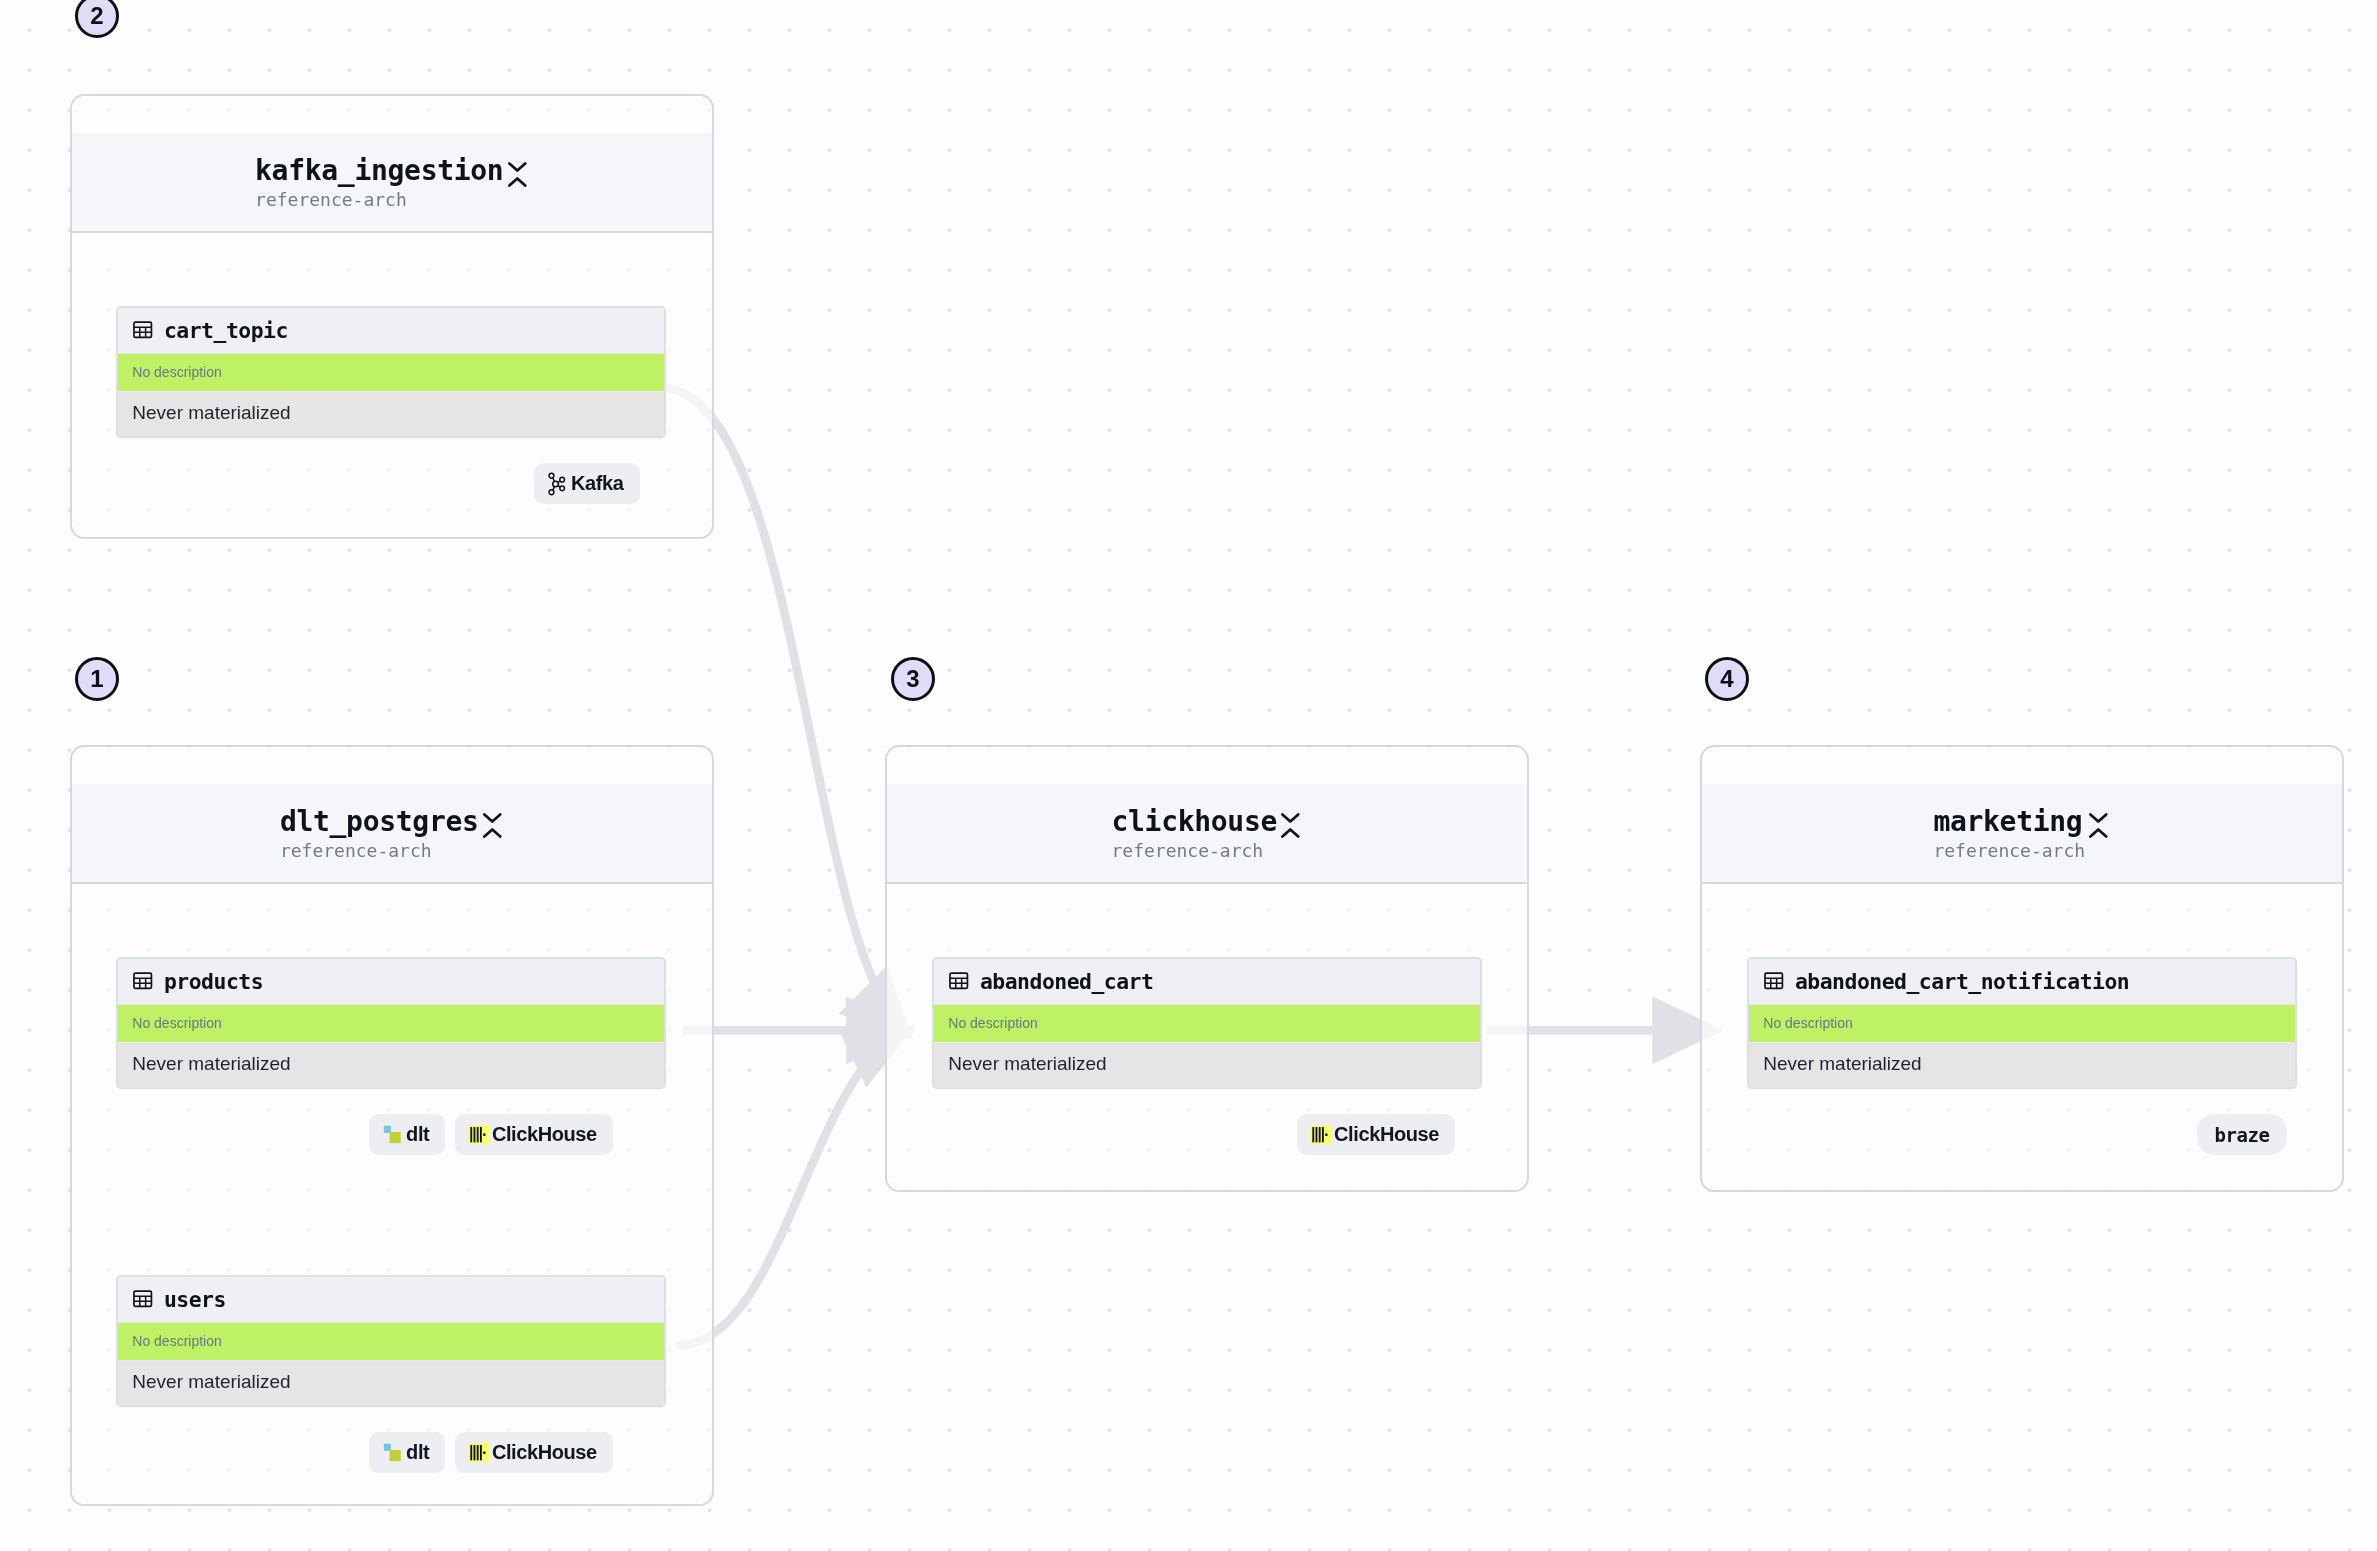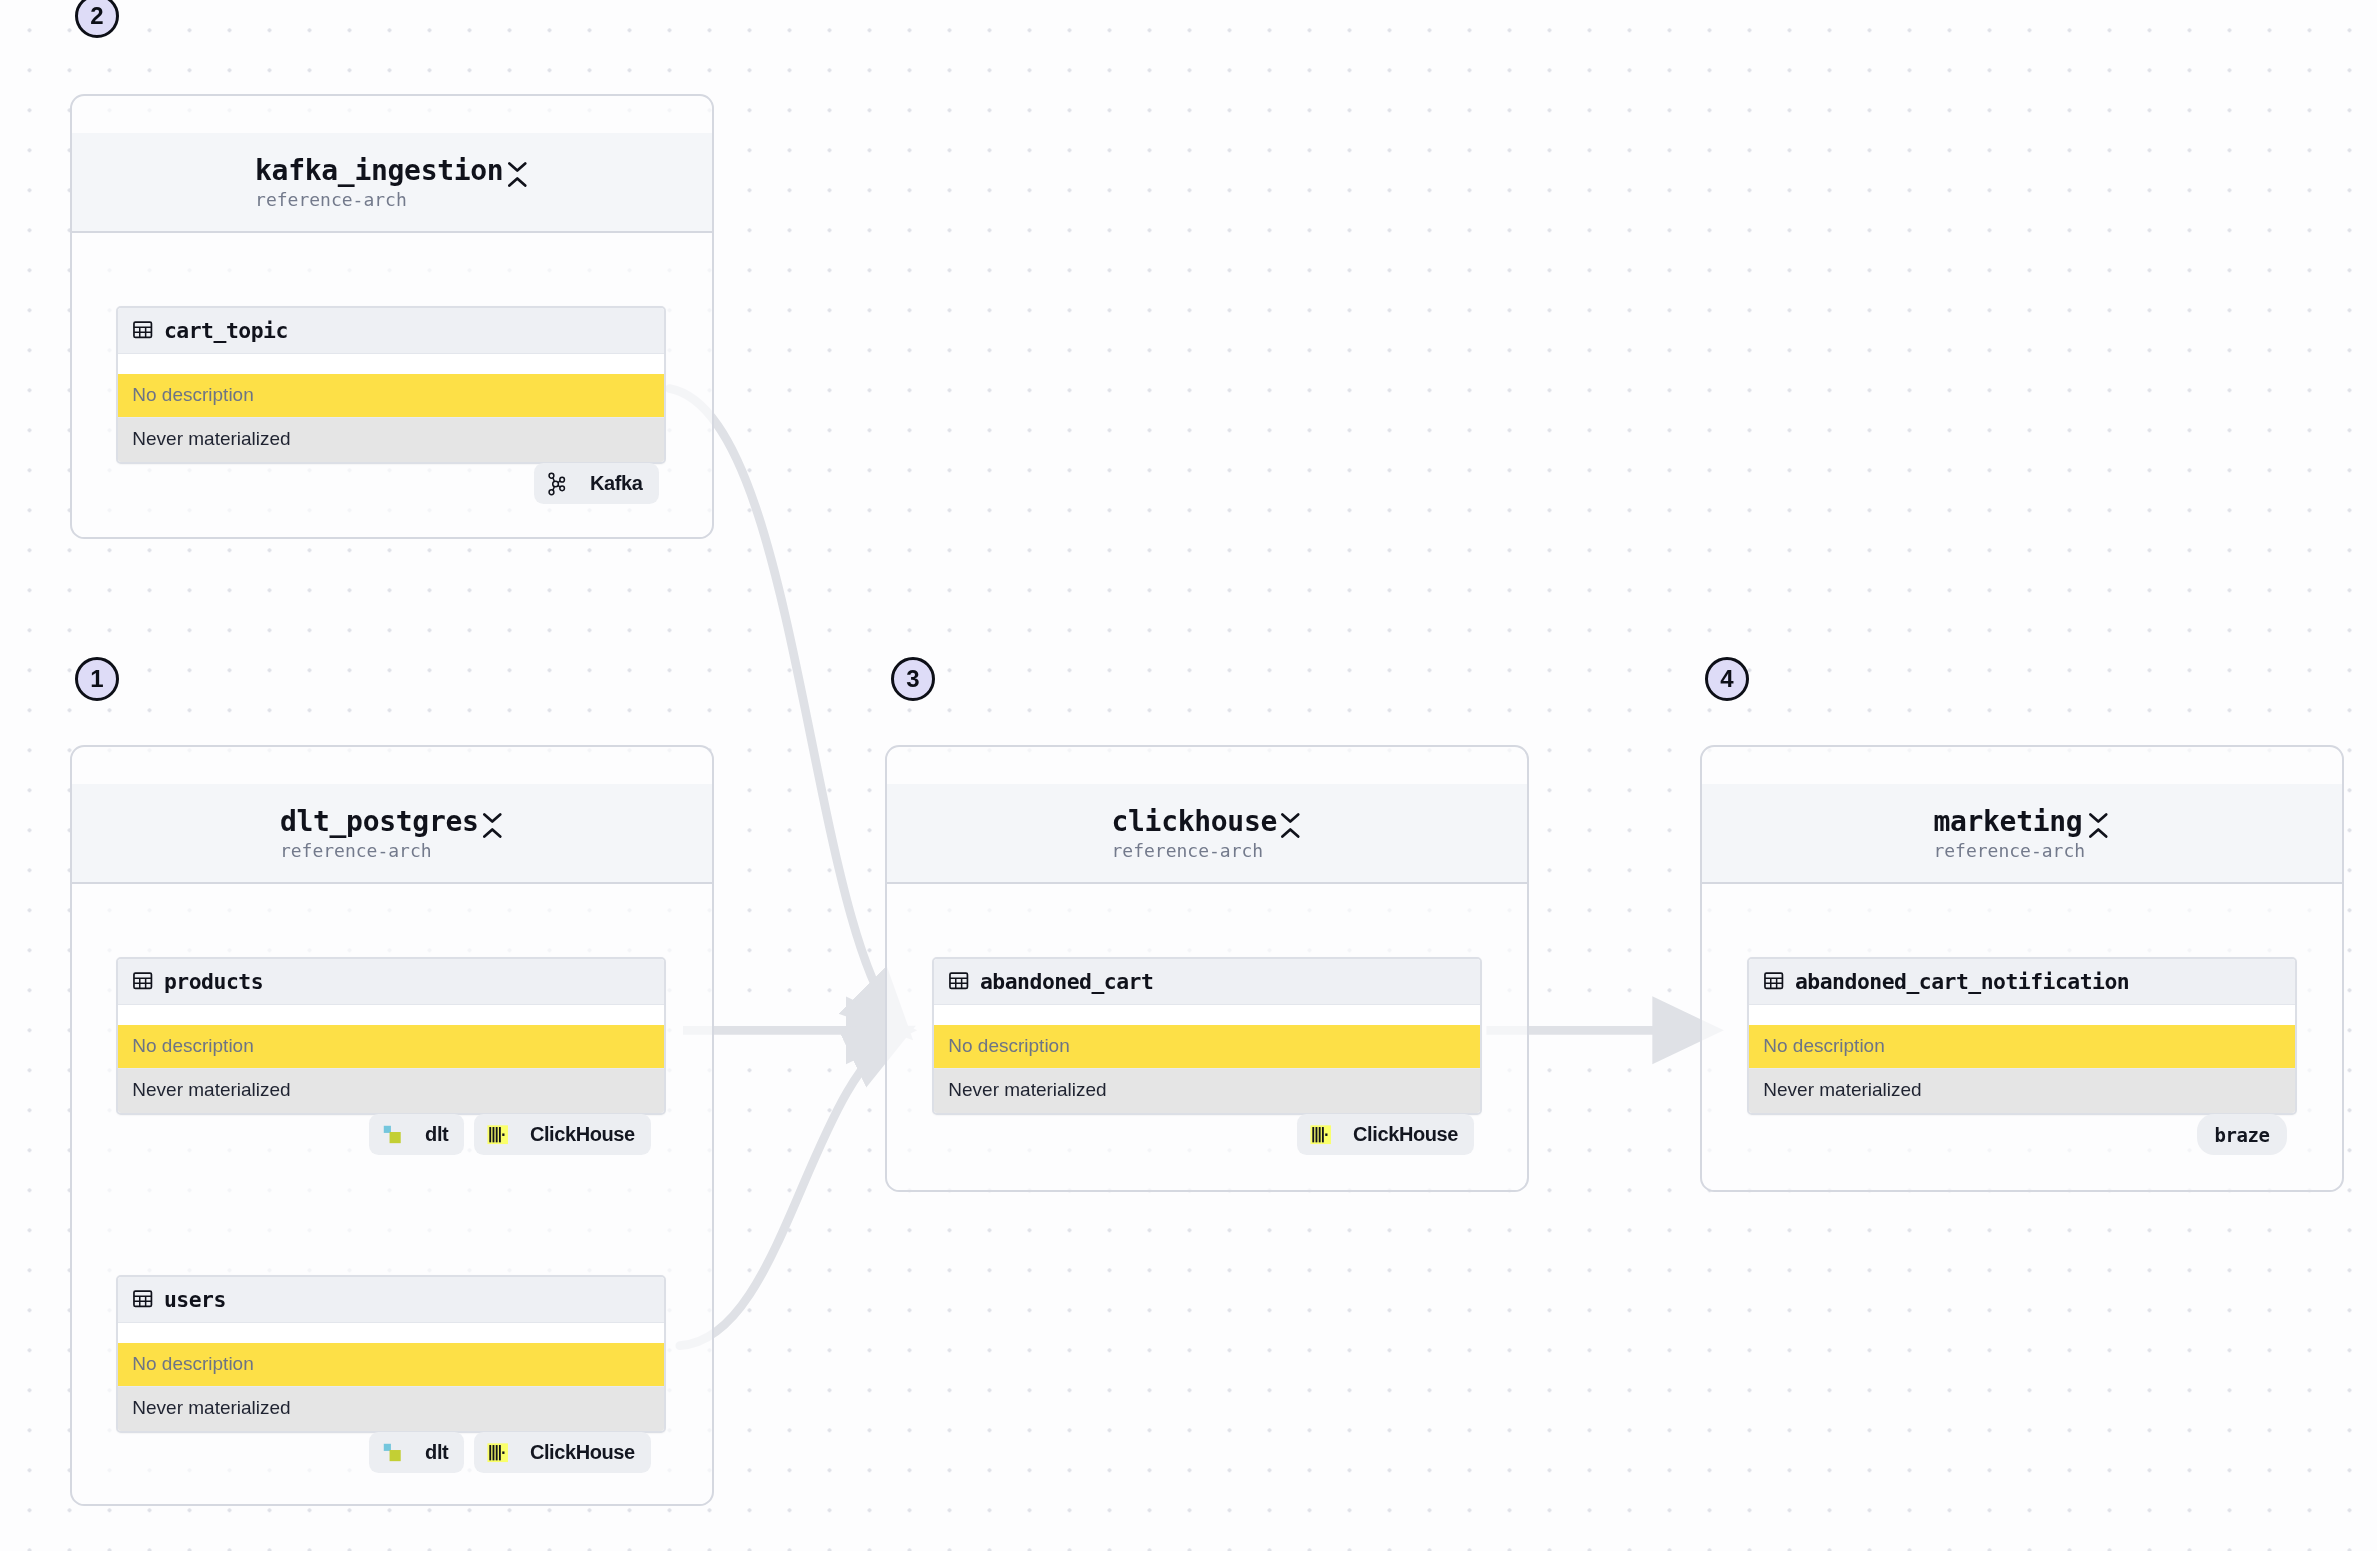--- a/index.html
+++ b/index.html
@@ -121,46 +121,45 @@
   }
   .tn-title {
     font-family: "DejaVu Sans Mono", "Liberation Mono", monospace;
     font-size: 21.4px;
     font-weight: 700;
     color: #10121b;
     letter-spacing: -0.5px;
     white-space: nowrap;
   }
   .tn-desc {
-    background: #fde047;
+    background: #bef264;
     padding: 10.3px 14.3px 11px 14.3px;
-    font-size: 19px;
+    font-size: 14px;
     color: #6d7486;
     border-bottom: 1.2px solid #e7eaf0;
-    margin-top: 20px;
   }
   .tn-mat {
     background: #e5e5e5;
     padding: 10.3px 14.3px 12px 14.3px;
     font-size: 19px;
     color: #1f2331;
   }
 
   
   .badge-row {
     position: absolute;
     display: flex;
     align-items: center;
     gap: 9.5px;
     z-index: 4;
   }
   .tech-badge {
     display: flex;
     align-items: center;
-    gap: 22px;
+    gap: 3px;
     background: #eceef2;
     border-radius: 9.5px;
     padding: 7.1px 16px 7.1px 12.7px;
     height: 41px;
     cursor: pointer;
   }
   .tech-badge.plain { padding: 7.1px 17.4px; border-radius: 17px; }
   .tech-badge .tb-label {
     font-size: 20px;
     font-weight: 700;

